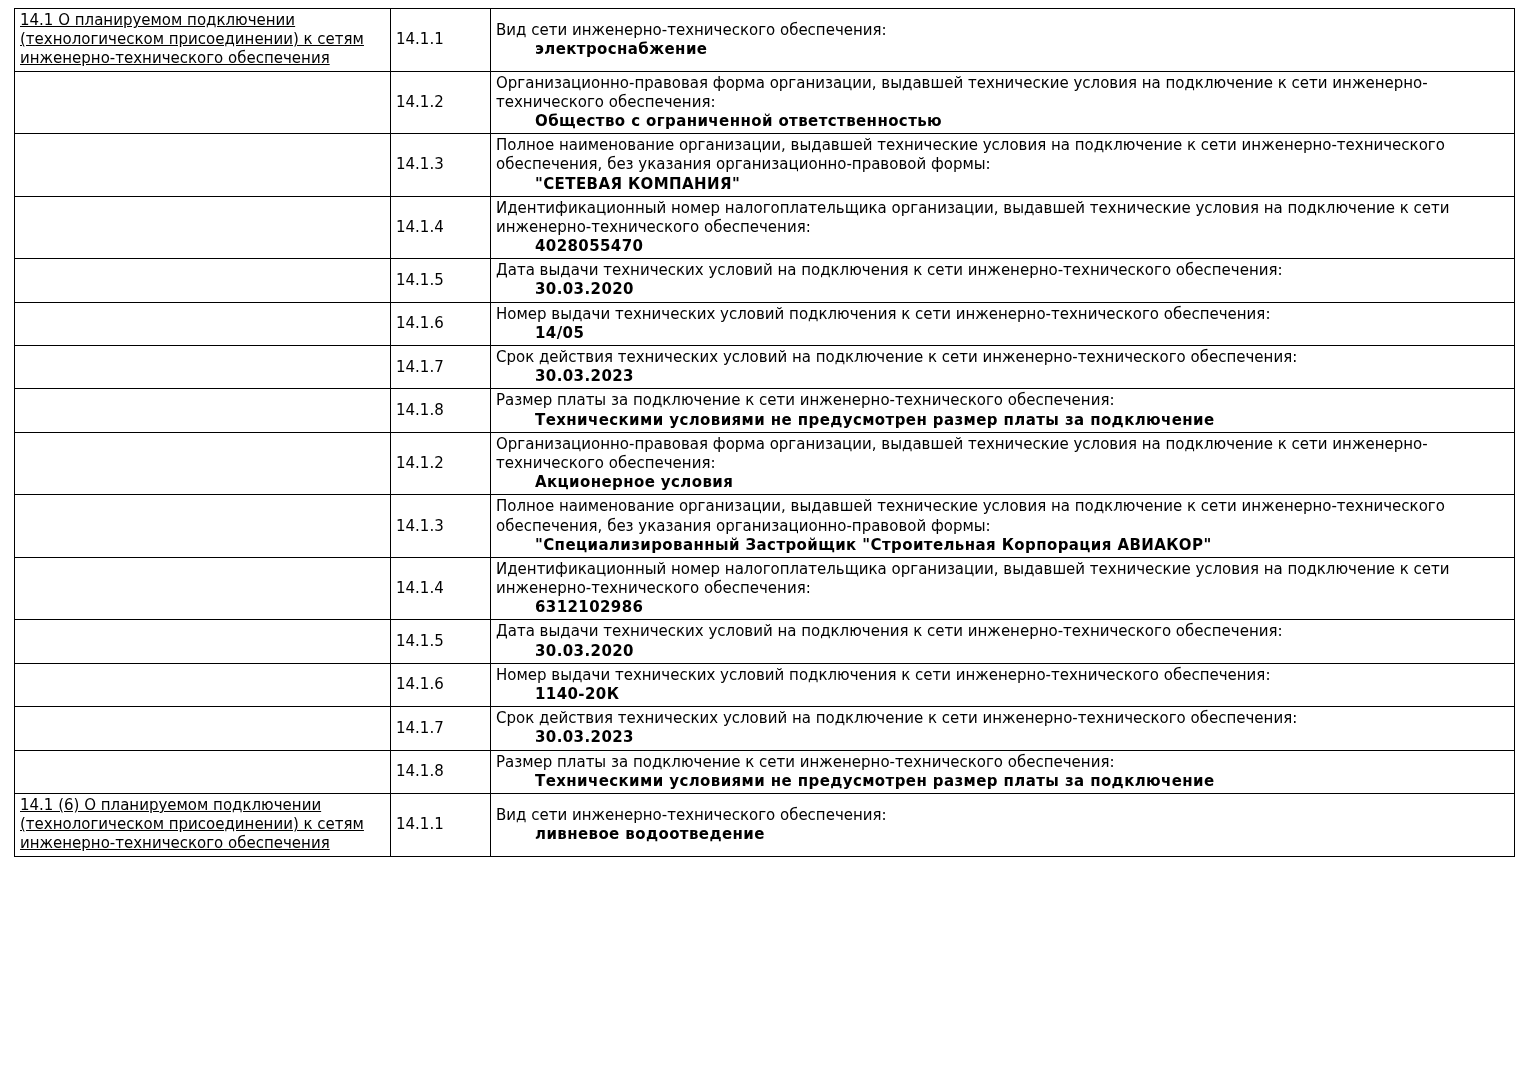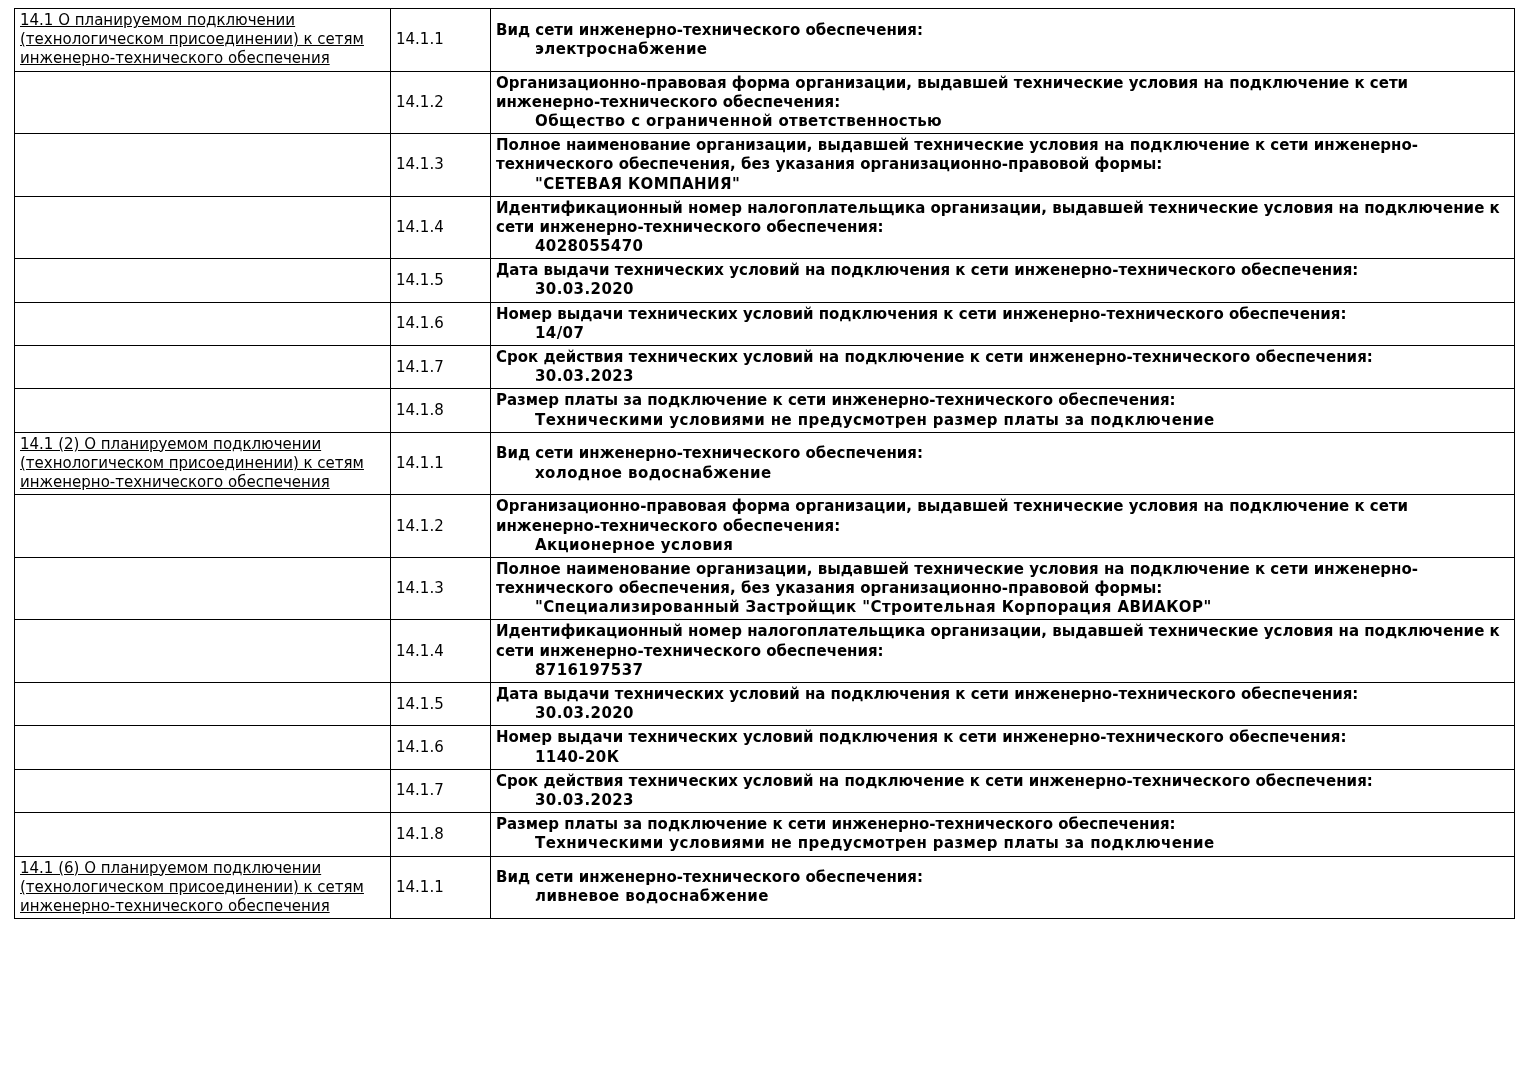--- a/index.html
+++ b/index.html
@@ -34,21 +34,21 @@
     padding-right: 3px;
     text-decoration: underline;
   }
   td.code-cell {
     vertical-align: middle;
   }
   td.content-cell {
     vertical-align: middle;
   }
   .field-label {
-    font-weight: bold;
+    font-weight: normal;
   }
   .field-value {
     font-weight: bold;
     letter-spacing: 0.4px;
     margin-left: 39px;
   }
 </style>
 </head>
 <body>
 
@@ -97,45 +97,37 @@
         <td class="content-cell">
           <div class="field-label">Дата выдачи технических условий на подключения к сети инженерно-технического обеспечения:</div>
           <div class="field-value">30.03.2020</div>
         </td>
       </tr>
       <tr>
         <td class="title-cell"></td>
         <td class="code-cell">14.1.6</td>
         <td class="content-cell">
           <div class="field-label">Номер выдачи технических условий подключения к сети инженерно-технического обеспечения:</div>
-          <div class="field-value">14/07</div>
+          <div class="field-value">14/05</div>
         </td>
       </tr>
       <tr>
         <td class="title-cell"></td>
         <td class="code-cell">14.1.7</td>
         <td class="content-cell">
           <div class="field-label">Срок действия технических условий на подключение к сети инженерно-технического обеспечения:</div>
           <div class="field-value">30.03.2023</div>
         </td>
       </tr>
       <tr>
         <td class="title-cell"></td>
         <td class="code-cell">14.1.8</td>
         <td class="content-cell">
           <div class="field-label">Размер платы за подключение к сети инженерно-технического обеспечения:</div>
           <div class="field-value">Техническими условиями не предусмотрен размер платы за подключение</div>
-        </td>
-      </tr>
-      <tr>
-        <td class="title-cell">14.1 (2) О планируемом подключении (технологическом присоединении) к сетям инженерно-технического обеспечения</td>
-        <td class="code-cell">14.1.1</td>
-        <td class="content-cell">
-          <div class="field-label">Вид сети инженерно-технического обеспечения:</div>
-          <div class="field-value">холодное водоснабжение</div>
         </td>
       </tr>
       <tr>
         <td class="title-cell"></td>
         <td class="code-cell">14.1.2</td>
         <td class="content-cell">
           <div class="field-label">Организационно-правовая форма организации, выдавшей технические условия на подключение к сети инженерно-технического обеспечения:</div>
           <div class="field-value">Акционерное условия</div>
         </td>
       </tr>
@@ -145,21 +137,21 @@
         <td class="content-cell">
           <div class="field-label">Полное наименование организации, выдавшей технические условия на подключение к сети инженерно-технического обеспечения, без указания организационно-правовой формы:</div>
           <div class="field-value">"Специализированный Застройщик "Строительная Корпорация АВИАКОР"</div>
         </td>
       </tr>
       <tr>
         <td class="title-cell"></td>
         <td class="code-cell">14.1.4</td>
         <td class="content-cell">
           <div class="field-label">Идентификационный номер налогоплательщика организации, выдавшей технические условия на подключение к сети инженерно-технического обеспечения:</div>
-          <div class="field-value">8716197537</div>
+          <div class="field-value">6312102986</div>
         </td>
       </tr>
       <tr>
         <td class="title-cell"></td>
         <td class="code-cell">14.1.5</td>
         <td class="content-cell">
           <div class="field-label">Дата выдачи технических условий на подключения к сети инженерно-технического обеспечения:</div>
           <div class="field-value">30.03.2020</div>
         </td>
       </tr>
@@ -185,17 +177,17 @@
         <td class="content-cell">
           <div class="field-label">Размер платы за подключение к сети инженерно-технического обеспечения:</div>
           <div class="field-value">Техническими условиями не предусмотрен размер платы за подключение</div>
         </td>
       </tr>
       <tr>
         <td class="title-cell">14.1 (6) О планируемом подключении (технологическом присоединении) к сетям инженерно-технического обеспечения</td>
         <td class="code-cell">14.1.1</td>
         <td class="content-cell">
           <div class="field-label">Вид сети инженерно-технического обеспечения:</div>
-          <div class="field-value">ливневое водоснабжение</div>
+          <div class="field-value">ливневое водоотведение</div>
         </td>
       </tr>
     </tbody>
 </table>
 
 </body></html>

